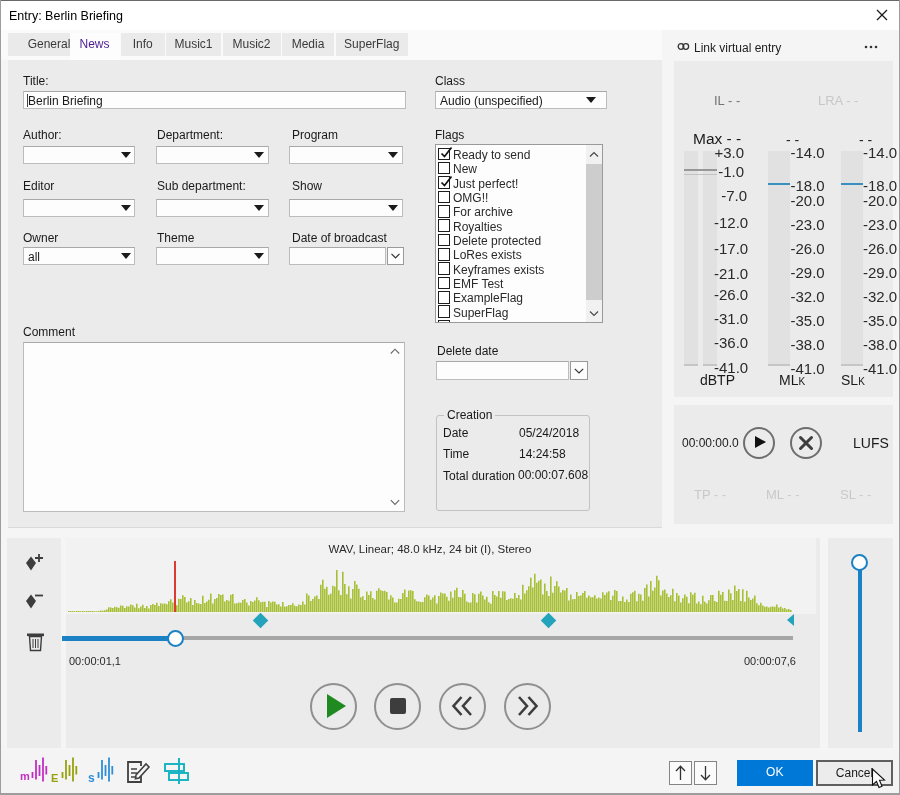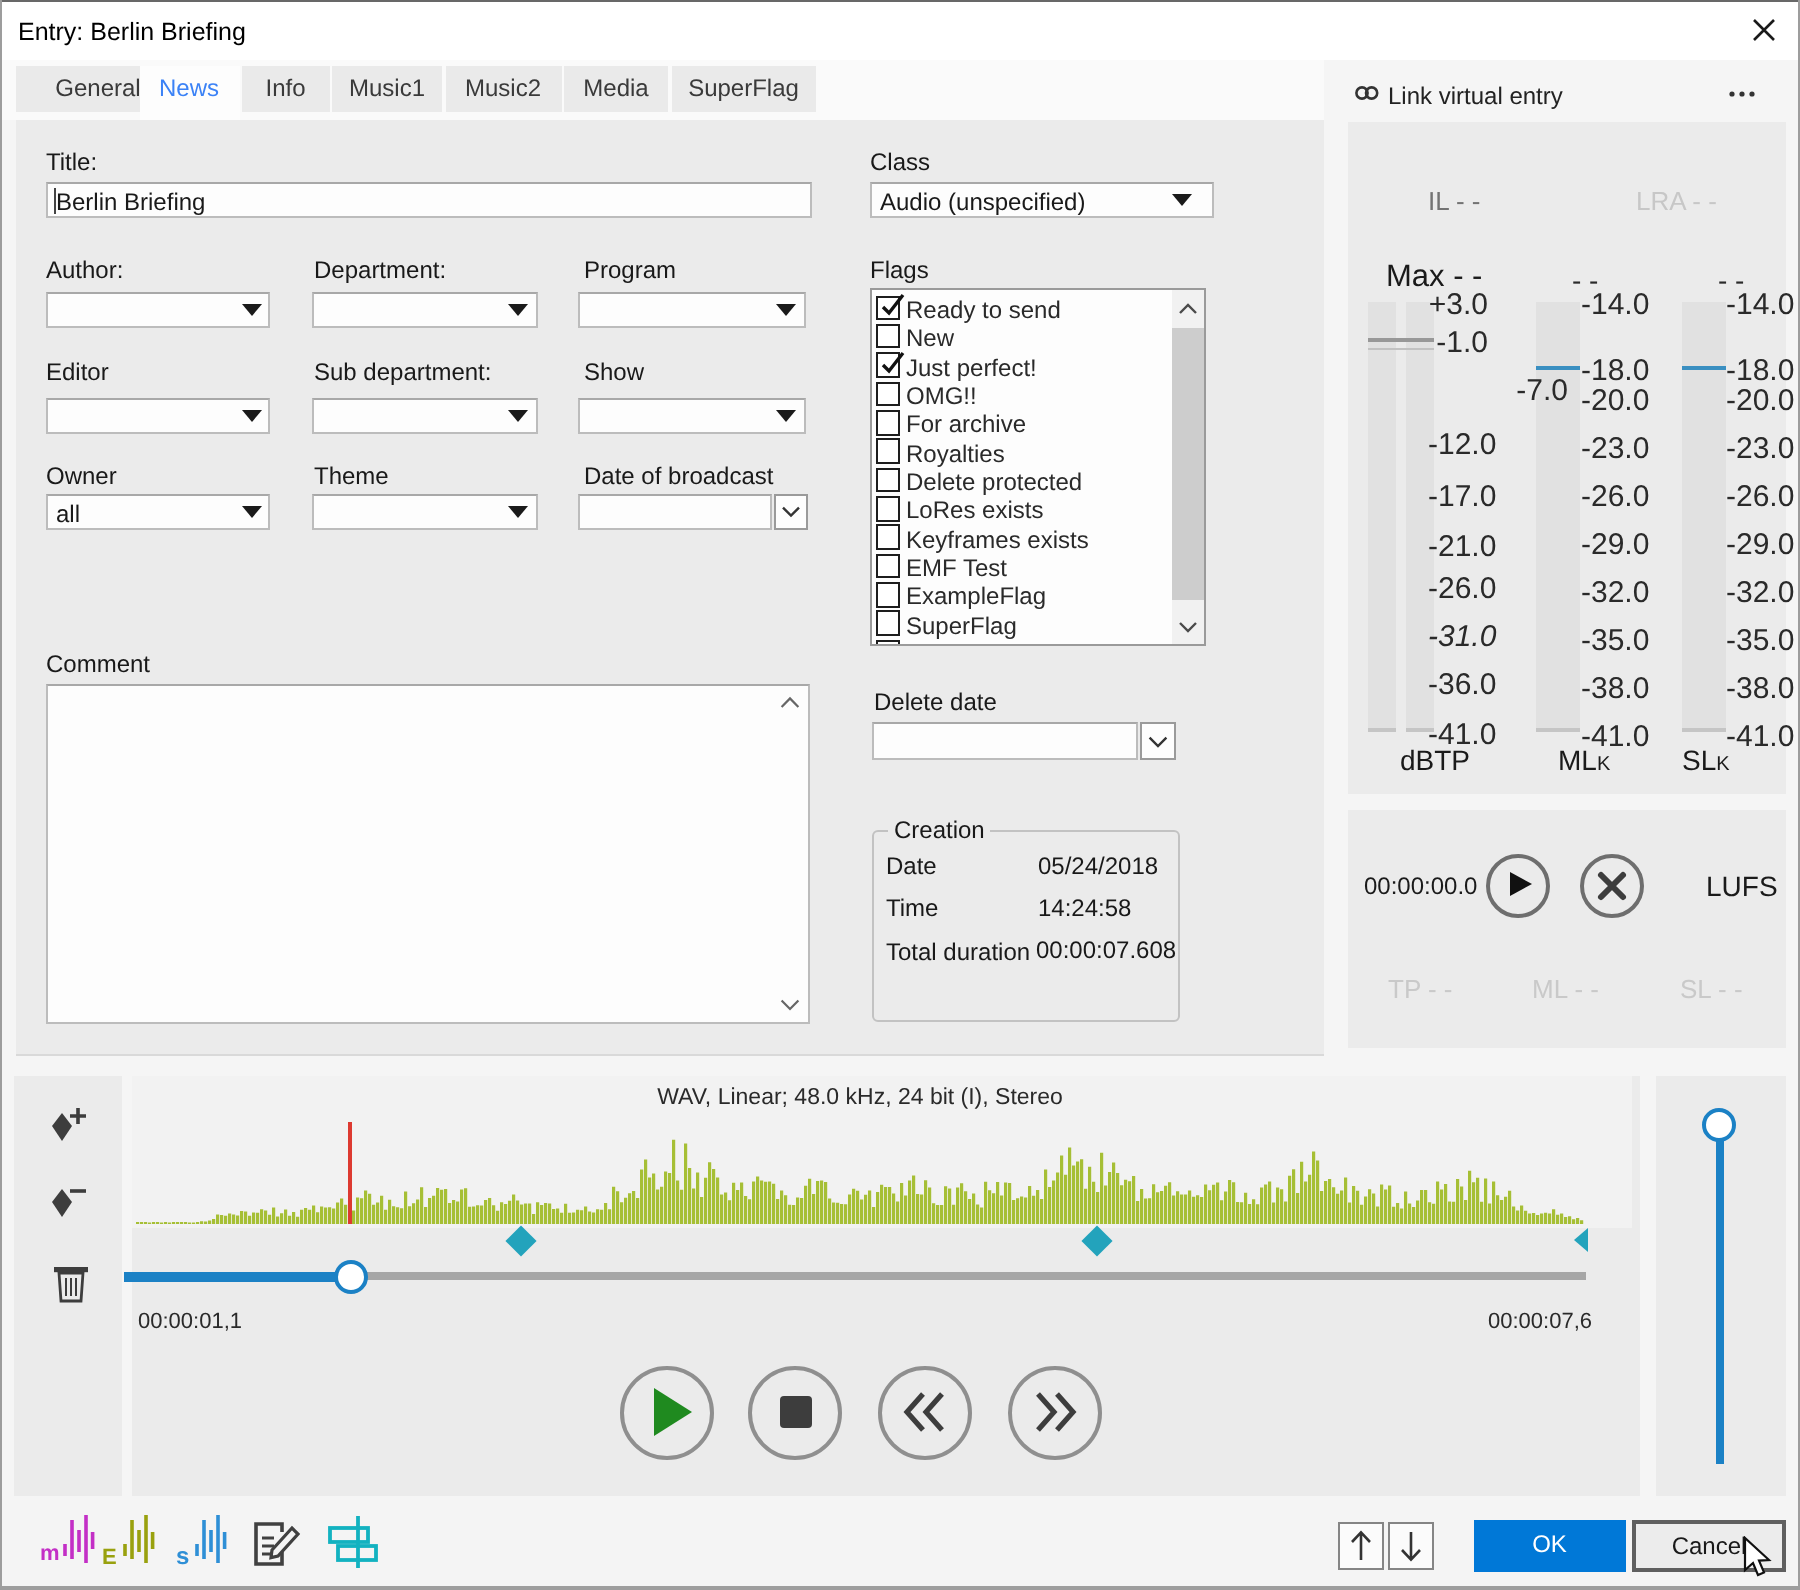--- a/index.html
+++ b/index.html
@@ -21,21 +21,21 @@
 
 <div class="abs" style="left:1px;top:1px;width:898px;height:29px;background:#ffffff"></div>
 <div class="abs" style="left:9px;top:9px;font-size:12.5px;color:#000;">Entry: Berlin Briefing</div>
 <svg class="abs" style="left:876px;top:9px" width="12" height="12" viewBox="0 0 12 12">
     <path d="M1 1 L11 11 M11 1 L1 11" stroke="#1a1a1a" stroke-width="1.3" fill="none"></path>
   </svg>
 
 <div class="abs" style="left:1px;top:30px;width:661px;height:30px;background:#fafafa"></div>
 <style>
 .tab { position:absolute; top:33px; height:23px; background:#eaeaea; font-size:12px; color:#3a3a3a; text-align:center; line-height:23px; }
-.tab.sel { background:#fdfdfd; height:27px; color:#3b82f6; }
+.tab.sel { background:#fdfdfd; height:27px; color:#4c1d95; }
 </style>
 <div class="tab" style="left:8px;width:82px;">General</div>
 <div class="tab sel" style="left:69.5px;width:50px;">News</div>
 <div class="tab" style="left:121px;width:43.5px;">Info</div>
 <div class="tab" style="left:166px;width:55px;">Music1</div>
 <div class="tab" style="left:222.5px;width:58px;">Music2</div>
 <div class="tab" style="left:282px;width:52px;">Media</div>
 <div class="tab" style="left:335.5px;width:72.5px;">SuperFlag</div>
 
 <div class="abs" style="left:8px;top:60px;width:654px;height:468px;background:#ebebeb;border-bottom:1px solid #d9d9d9"></div>
@@ -179,26 +179,26 @@
 <div class="abs" style="left:840.5px;top:151px;width:22.5px;height:215px;background:#e1e1e1;border-bottom:2px solid #c5c5c5"></div>
 
 <div class="abs" style="left:684px;top:169px;width:32.5px;height:2px;background:#989898"></div>
 <div class="abs" style="left:684px;top:174px;width:32.5px;height:1px;background:#c2c2c2"></div>
 
 <div class="abs" style="left:767.5px;top:182.5px;width:22.5px;height:2px;background:#3a8fc1"></div>
 <div class="abs" style="left:840.5px;top:182.5px;width:22.5px;height:2px;background:#3a8fc1"></div>
 
 <div class="scale" style="left:714px;top:143.5px;width:30px;text-align:right;">+3.0</div>
 <div class="scale" style="left:714px;top:163.0px;width:30px;text-align:right;">-1.0</div>
-<div class="scale" style="left:754px;top:187.2px;width:30px;text-align:right;">-7.0</div>
+<div class="scale" style="left:717px;top:187.2px;width:30px;text-align:right;">-7.0</div>
 <div class="scale" style="left:714px;top:214.2px;width:30px;text-align:right;">-12.0</div>
 <div class="scale" style="left:714px;top:240.2px;width:30px;text-align:right;">-17.0</div>
 <div class="scale" style="left:714px;top:264.5px;width:30px;text-align:right;">-21.0</div>
 <div class="scale" style="left:714px;top:285.8px;width:30px;text-align:right;">-26.0</div>
-<div class="scale" style="left:714px;top:310.0px;width:30px;text-align:left;font-style:italic;">-31.0</div>
+<div class="scale" style="left:714px;top:310.0px;width:30px;text-align:left;">-31.0</div>
 <div class="scale" style="left:714px;top:334.2px;width:30px;text-align:right;">-36.0</div>
 <div class="scale" style="left:714px;top:358.5px;width:30px;text-align:right;">-41.0</div>
 <div class="scale" style="left:790.5px;top:143.5px;width:25.5px;text-align:right;">-14.0</div>
 <div class="scale" style="left:790.5px;top:176.5px;width:25.5px;text-align:right;">-18.0</div>
 <div class="scale" style="left:790.5px;top:191.5px;width:25.5px;text-align:right;">-20.0</div>
 <div class="scale" style="left:790.5px;top:215.5px;width:25.5px;text-align:right;">-23.0</div>
 <div class="scale" style="left:790.5px;top:239.5px;width:25.5px;text-align:right;">-26.0</div>
 <div class="scale" style="left:790.5px;top:263.5px;width:25.5px;text-align:right;">-29.0</div>
 <div class="scale" style="left:790.5px;top:287.5px;width:25.5px;text-align:right;">-32.0</div>
 <div class="scale" style="left:790.5px;top:311.5px;width:25.5px;text-align:right;">-35.0</div>

